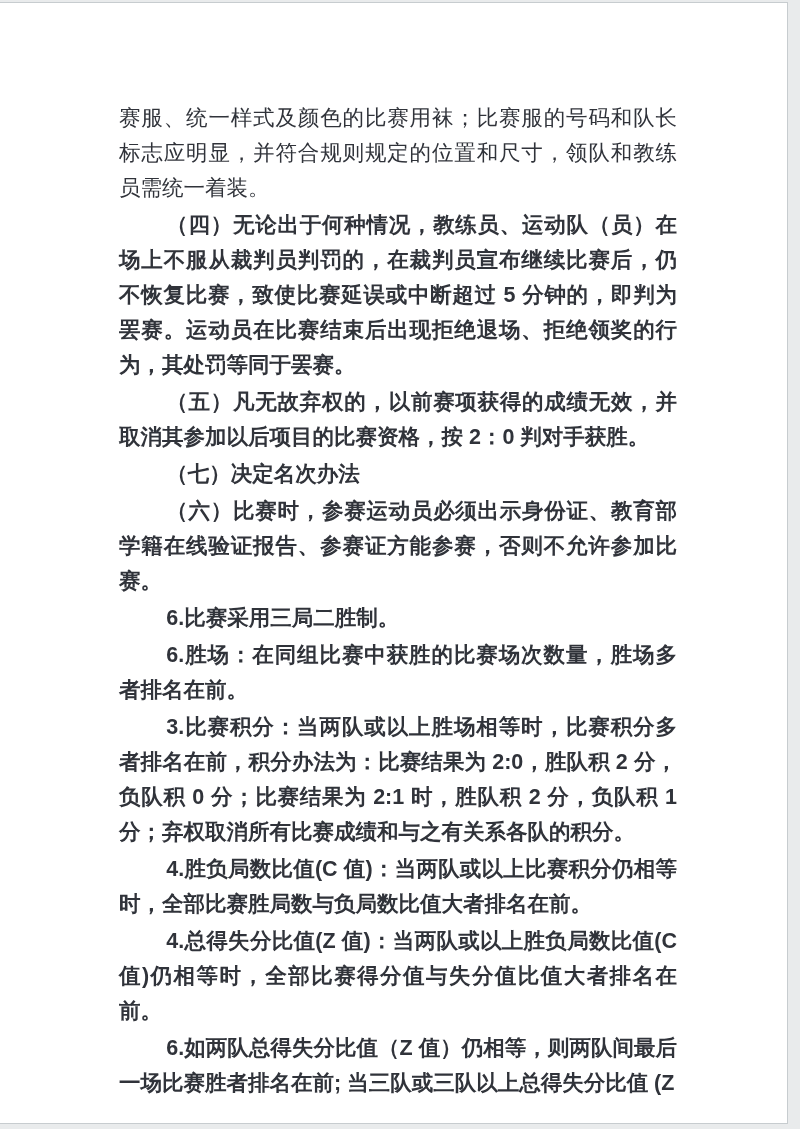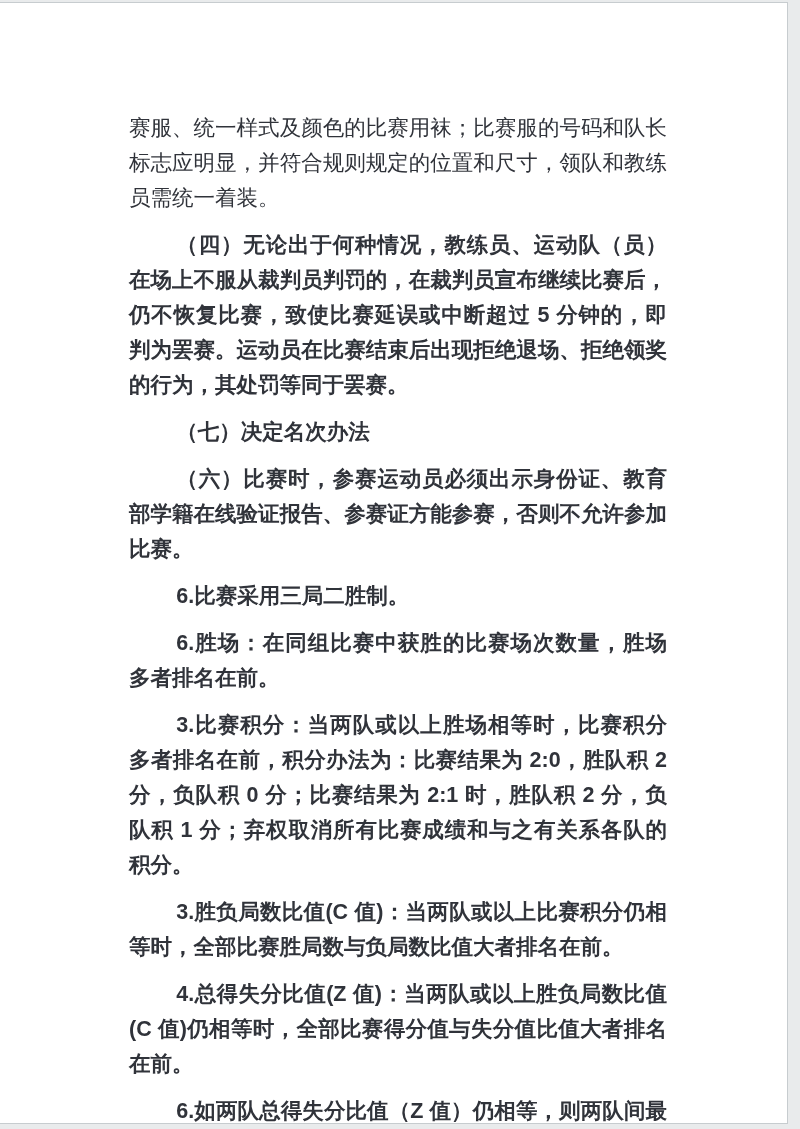--- a/index.html
+++ b/index.html
@@ -25,44 +25,45 @@
     border: 1px solid #c7cccf;
     box-sizing: border-box;
   }
   .page-body {
     position: absolute;
     left: 118px;
     top: 96px;
     width: 562px;
   }
   .page-body p {
-    margin: 12px;
+    margin: 2px;
     padding: 0;
     font-size: 21.5px;
     line-height: 35px;
     color: #30333a;
     text-align: justify;
     letter-spacing: 0;
   }
   .indent {
     text-indent: 2.2em;
     font-weight: bold;
   }
 </style>
 </head>
 <body>
 
 <div class="viewport">
   <div class="page">
     <div class="page-body">
       <p>赛服、统一样式及颜色的比赛用袜；比赛服的号码和队长标志应明显，并符合规则规定的位置和尺寸，领队和教练员需统一着装。</p>
       <p class="indent">（四）无论出于何种情况，教练员、运动队（员）在场上不服从裁判员判罚的，在裁判员宣布继续比赛后，仍不恢复比赛，致使比赛延误或中断超过 5 分钟的，即判为罢赛。运动员在比赛结束后出现拒绝退场、拒绝领奖的行为，其处罚等同于罢赛。</p>
+      <p class="indent">（五）凡无故弃权的，以前赛项获得的成绩无效，并取消其参加以后项目的比赛资格，按 2：0 判对手获胜。</p>
       <p class="indent">（七）决定名次办法</p>
       <p class="indent">（六）比赛时，参赛运动员必须出示身份证、教育部学籍在线验证报告、参赛证方能参赛，否则不允许参加比赛。</p>
       <p class="indent">6.比赛采用三局二胜制。</p>
       <p class="indent">6.胜场：在同组比赛中获胜的比赛场次数量，胜场多者排名在前。</p>
       <p class="indent">3.比赛积分：当两队或以上胜场相等时，比赛积分多者排名在前，积分办法为：比赛结果为 2:0，胜队积 2 分，负队积 0 分；比赛结果为 2:1 时，胜队积 2 分，负队积 1 分；弃权取消所有比赛成绩和与之有关系各队的积分。</p>
-      <p class="indent">3.胜负局数比值(C 值)：当两队或以上比赛积分仍相等时，全部比赛胜局数与负局数比值大者排名在前。</p>
+      <p class="indent">4.胜负局数比值(C 值)：当两队或以上比赛积分仍相等时，全部比赛胜局数与负局数比值大者排名在前。</p>
       <p class="indent">4.总得失分比值(Z 值)：当两队或以上胜负局数比值(C 值)仍相等时，全部比赛得分值与失分值比值大者排名在前。</p>
       <p class="indent">6.如两队总得失分比值（Z 值）仍相等，则两队间最后一场比赛胜者排名在前; 当三队或三队以上总得失分比值 (Z</p>
     </div>
   </div>
 </div>
 
 </body></html>

